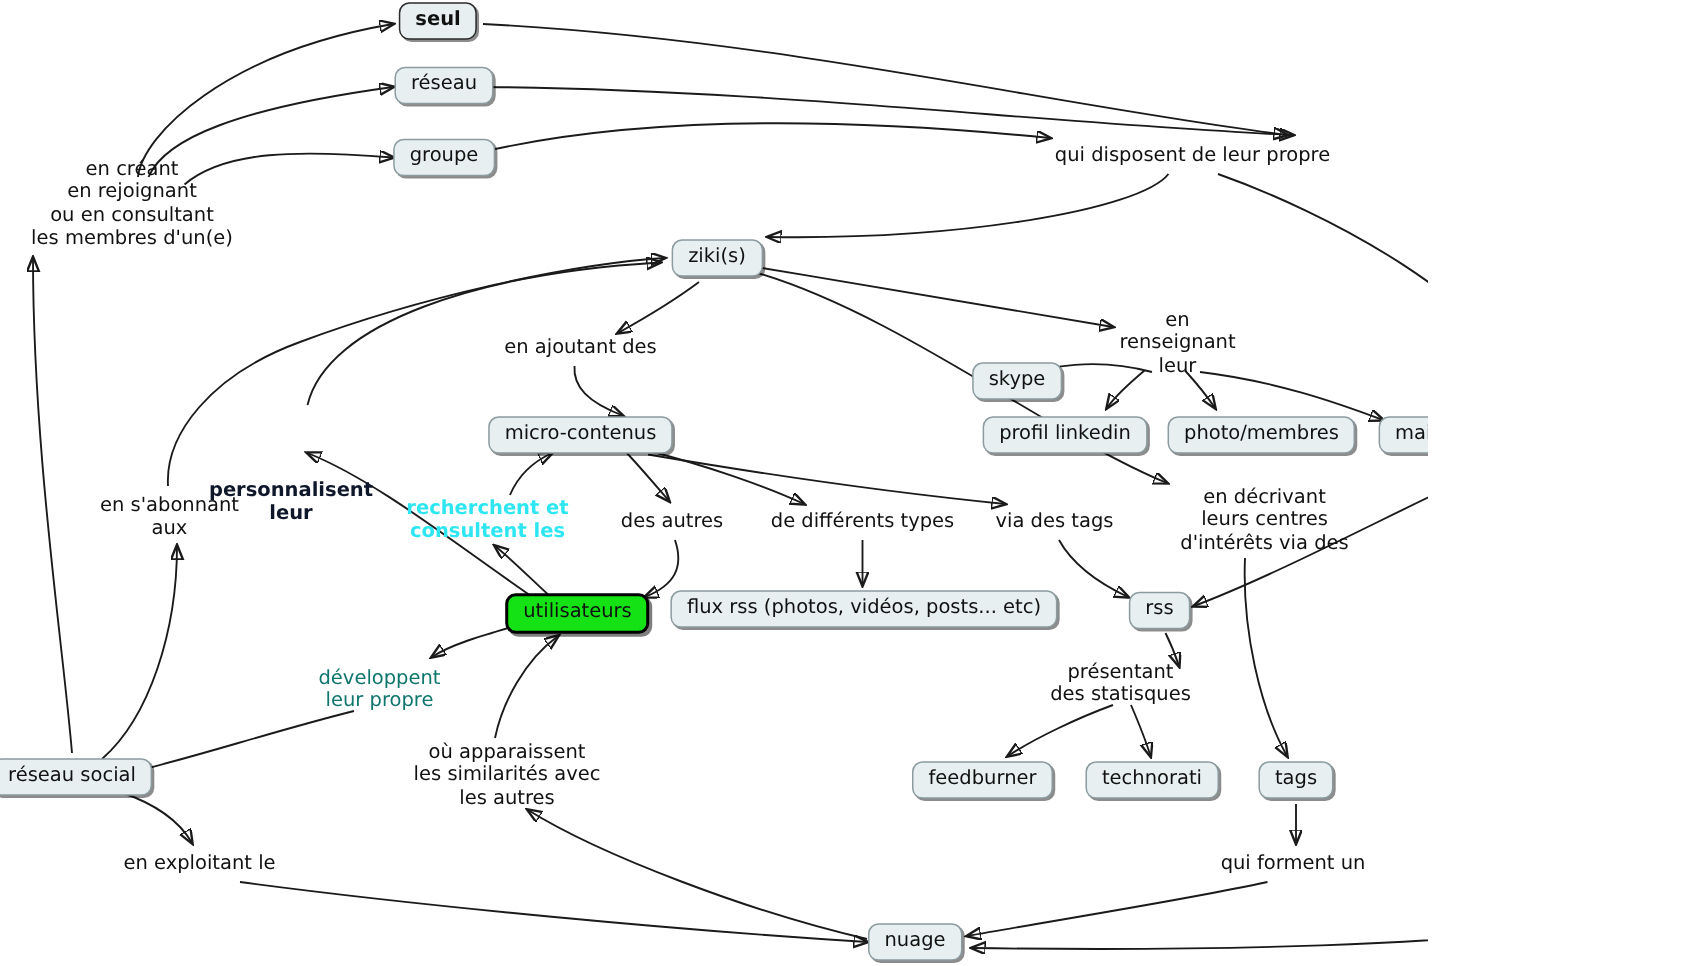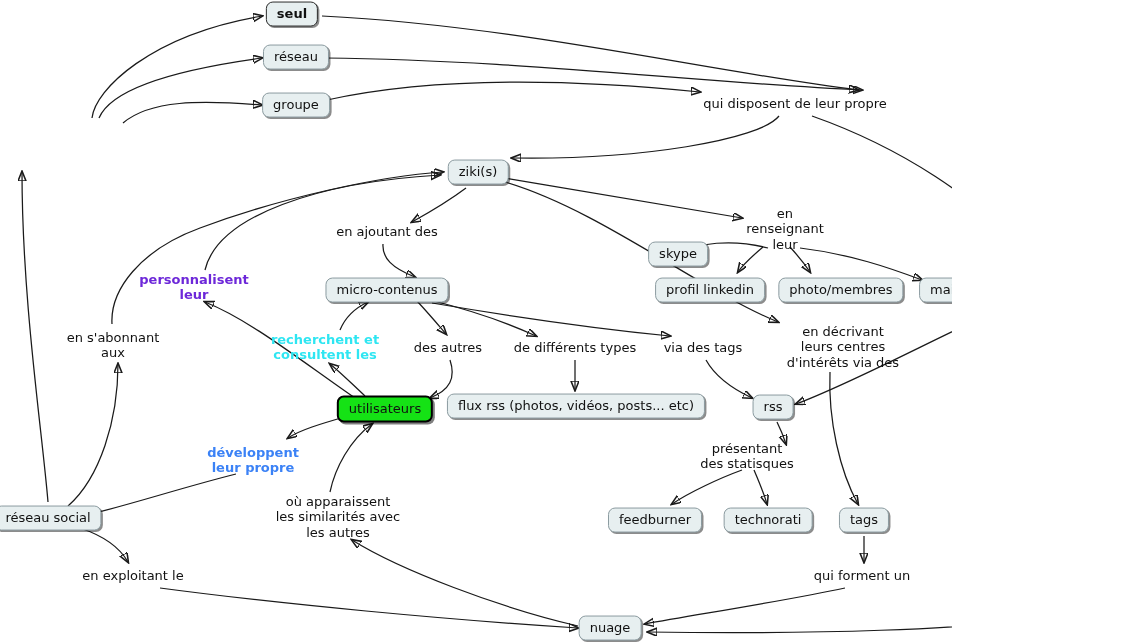--- a/index.html
+++ b/index.html
@@ -10,23 +10,23 @@
 
   .node{position:absolute;transform:translate(-50%,-50%);
         background:#e7eff0;border:1px solid #8b9ba0;border-radius:7px;
         padding:4px 10px;font-size:13px;color:#111;white-space:nowrap;
         box-shadow:1.5px 1.5px 0 rgba(0,0,0,0.45);line-height:1.15;}
   .node.strong{font-weight:bold;border-color:#2b2b2b;border-width:1.5px;}
   .node.green{background:#15e215;border:2px solid #000;box-shadow:2px 2px 0 rgba(0,0,0,0.5);}
 
   .lbl{position:absolute;transform:translate(-50%,-50%);
        font-size:13px;color:#111;text-align:center;white-space:pre;line-height:1.18;}
-  .lbl.pink{color:#6d28d9;font-weight:bold;}
+  .lbl.pink{color:#0f172a;font-weight:bold;margin-top:48px;}
   .lbl.cyan{color:#2ee6f2;font-weight:bold;}
-  .lbl.grey{color:#3b82f6;font-weight:bold;}
+  .lbl.grey{color:#0f766e;font-weight:normal;}
 </style>
 </head>
 <body>
 
 <div id="stage">
 
   <svg class="edges" viewBox="0 0 1125 644">
     <defs>
       <marker id="ah" markerWidth="9" markerHeight="9" refX="7.2" refY="3.2" orient="auto" markerUnits="strokeWidth">
         <path d="M0,0 L8,3.2 L0,6.4 z" fill="#1a1a1a" stroke="none"></path>
@@ -113,20 +113,24 @@
   <div class="node" style="left:387px;top:290px">micro-contenus</div>
   <div class="node green" style="left:385px;top:409px">utilisateurs</div>
   <div class="node" style="left:576px;top:406px">flux rss (photos, vidéos, posts... etc)</div>
   <div class="node" style="left:773px;top:407px">rss</div>
   <div class="node" style="left:655px;top:520px">feedburner</div>
   <div class="node" style="left:768px;top:520px">technorati</div>
   <div class="node" style="left:864px;top:520px">tags</div>
   <div class="node" style="left:48px;top:518px">réseau social</div>
   <div class="node" style="left:610px;top:628px">nuage</div>
 
+  <div class="lbl" style="left:88px;top:136px">en créant
+en rejoignant
+ou en consultant
+les membres d'un(e)</div>
   <div class="lbl" style="left:795px;top:104px">qui disposent de leur propre</div>
   <div class="lbl" style="left:387px;top:232px">en ajoutant des</div>
   <div class="lbl" style="left:785px;top:229px">en
 renseignant
 leur</div>
   <div class="lbl" style="left:1034px;top:290px">en filtrant par</div>
   <div class="lbl pink" style="left:194px;top:287px">personnalisent
 leur</div>
   <div class="lbl" style="left:113px;top:345px">en s'abonnant
 aux</div>

